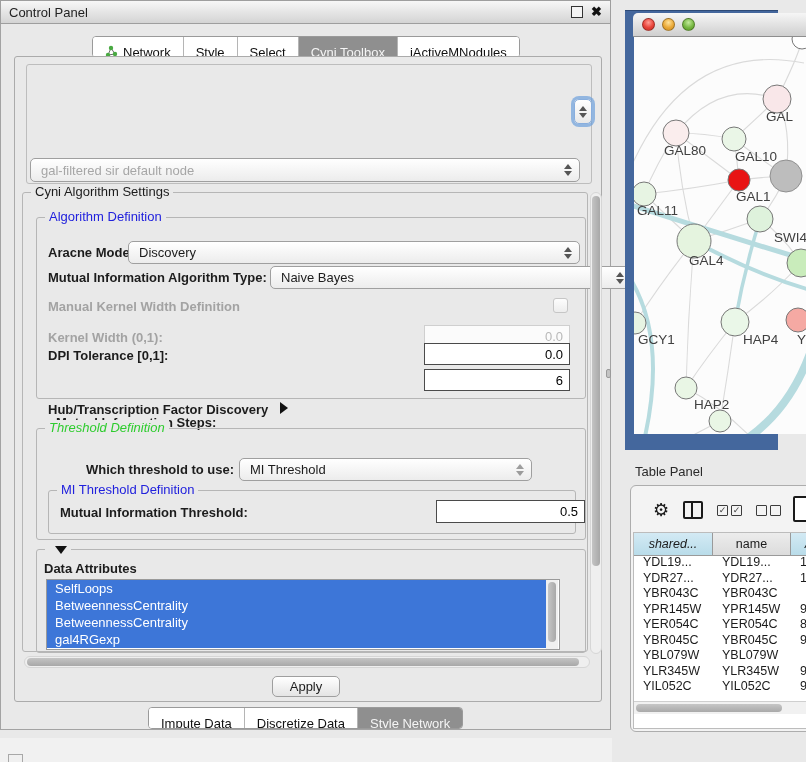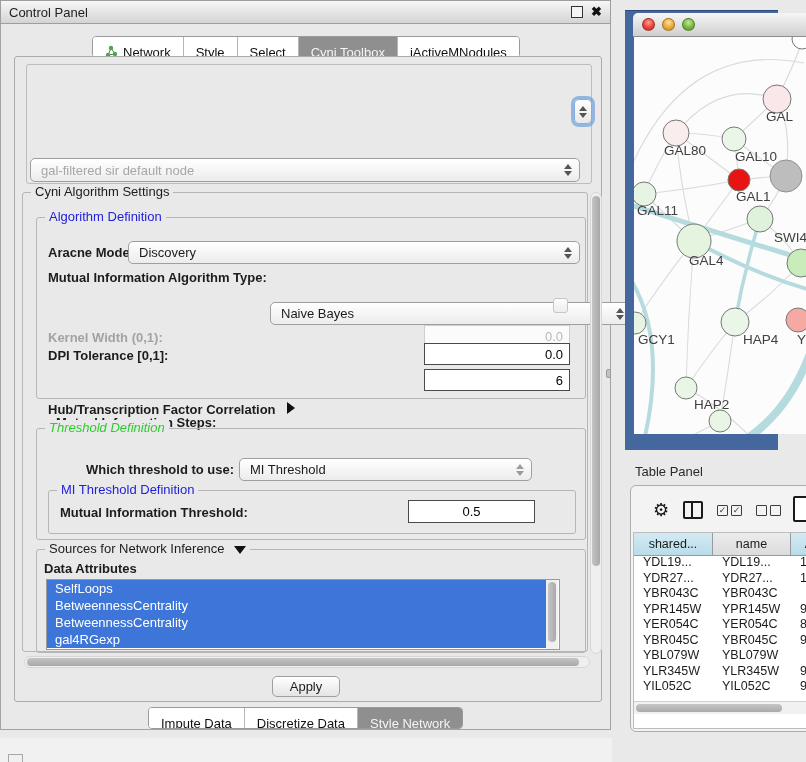--- a/index.html
+++ b/index.html
@@ -83,21 +83,21 @@
   .tp-toolbar{position:absolute;left:2px;top:2px;right:2px;height:44px;display:flex;align-items:center;gap:14px;padding-left:20px;}
   .gear{font-size:18px;color:#1a1a1a;line-height:18px;}
   .cols-icon{width:16px;height:14px;border:2px solid #1a1a1a;border-radius:2px;position:relative;box-sizing:content-box;}
   .cols-icon:before{content:"";position:absolute;left:6px;top:0;width:2px;height:14px;background:#1a1a1a;}
   .cb-pair{display:flex;gap:3px;}
   .cb{width:9px;height:9px;border:1.5px solid #3c3c3c;border-radius:1px;font-size:9px;line-height:9px;color:#3c3c3c;text-align:center;}
   .doc-icon{position:absolute;left:160px;top:8px;width:18px;height:22px;border:2px solid #1a1a1a;border-radius:2px;background:#fff;}
   .tp-table{position:absolute;left:2px;top:46px;width:196px;bottom:2px;background:#fff;border:1px solid #bcbcbc;box-sizing:border-box;overflow:hidden;}
   .tp-head{display:flex;height:22px;border-bottom:1px solid #9a9a9a;}
   .th{box-sizing:border-box;border-right:1px solid #9a9a9a;display:flex;align-items:center;justify-content:center;font-size:12.5px;}
-  .th.blue{background:linear-gradient(#d3eaf4,#b9dce9);}
+  .th.blue{background:linear-gradient(#d3eaf4,#b9dce9);font-style:italic;}
   .th.gray{background:linear-gradient(#ececec,#dcdcdc);}
   .tp-rows{position:absolute;left:0;top:22px;right:0;height:139px;overflow:hidden;}
   .trow{display:flex;height:15.5px;line-height:15.5px;font-size:12.5px;}
   .td{box-sizing:border-box;padding-left:9px;white-space:nowrap;overflow:hidden;}
   .tp-hscroll{position:absolute;left:0;bottom:14px;right:0;height:12px;background:#f1f1f1;border-top:1px solid #cfcfcf;}
   .tp-hthumb{position:absolute;left:2px;top:2px;width:146px;height:8px;background:linear-gradient(#c6c6c6,#a9a9a9);border-radius:4px;}
   
   .corner-grip{left:8px;top:754px;width:15px;height:12px;background:#f0f0f0;border:1px solid #a8a8a8;box-sizing:border-box;}
   .below-strip{left:0;top:738px;width:612px;height:24px;background:#f1f1f1;}
 </style>
@@ -160,60 +160,60 @@
   </div>
   <span class="lbl" style="left:48px;top:245px;">Aracne Mode:</span>
   <div class="combo" style="left:128px;top:241px;width:452px;">
     <span>Discovery</span>
     <span class="arrows">
         <span class="tri-up"></span>
         <span class="tri-dn"></span>
       </span>
   </div>
   <span class="lbl" style="left:48px;top:270px;">Mutual Information Algorithm Type:</span>
-  <div class="combo" style="left:270px;top:266px;width:362px;margin-top:36px;">
+  <div class="combo" style="left:270px;top:266px;width:362px;">
     <span>Naive Bayes</span>
     <span class="arrows">
         <span class="tri-up"></span>
         <span class="tri-dn"></span>
       </span>
   </div>
+  <span class="lbl dis" style="left:48px;top:299px;">Manual Kernel Width Definition</span>
   <span class="checkbox abs" style="left:553px;top:298px;"></span>
   <span class="lbl dis" style="left:48px;top:330px;">Kernel Width (0,1):</span>
   <input class="field dis" style="left: 424px; top: 325px; width: 146px;" readonly="" value="0.0">
   <span class="lbl" style="left:48px;top:348px;">DPI Tolerance [0,1]:</span>
   <input class="field" style="left: 424px; top: 343px; width: 146px;" readonly="" value="0.0">
   <span class="lbl" style="left:56px;top:373px;margin-top:42px;">Mutual Information Steps:</span>
   <input class="field" style="left: 424px; top: 369px; width: 146px;" readonly="" value="6">
 
   <span class="lbl" style="left:48px;top:402px;font-weight:600;">
-    <span>Hub/Transcription Factor Correlation</span>
+    <span>Hub/Transcription Factor Discovery</span>
     <span class="arrow-right" style="margin-left:8px;"></span>
   </span>
 
   <div class="groupbox" style="left:36px;top:428px;width:550px;height:112px;">
     <span class="legend green">Threshold Definition</span>
   </div>
   <span class="lbl" style="left:86px;top:462px;">Which threshold to use:</span>
   <div class="combo" style="left:239px;top:458px;width:293px;">
     <span>MI Threshold</span>
     <span class="arrows" style="opacity:.55;">
         <span class="tri-up"></span>
         <span class="tri-dn"></span>
       </span>
   </div>
   <div class="groupbox" style="left:48px;top:490px;width:528px;height:44px;">
     <span class="legend blue">MI Threshold Definition</span>
   </div>
   <span class="lbl" style="left:60px;top:505px;">Mutual Information Threshold:</span>
-  <input class="field" style="left: 408px; top: 500px; width: 127px; height: 23px; text-align: center;" readonly="" value="0.5">
+  <input class="field" style="left: 436px; top: 500px; width: 149px; height: 23px;" readonly="" value="0.5">
 
   <div class="groupbox" style="left:36px;top:549px;width:550px;height:104px;">
     <span class="legend">
-      <span>Sources for Network Inference</span>
       <span class="arrow-down" style="margin-left:6px;"></span>
     </span>
   </div>
   <span class="lbl" style="left:44px;top:561px;">Data Attributes</span>
   <div class="abs attr-list">
     <div class="attr-item">SelfLoops</div>
     <div class="attr-item">BetweennessCentrality</div>
     <div class="attr-item">BetweennessCentrality</div>
     <div class="attr-item">gal4RGexp</div>
     <div class="list-scroll">

